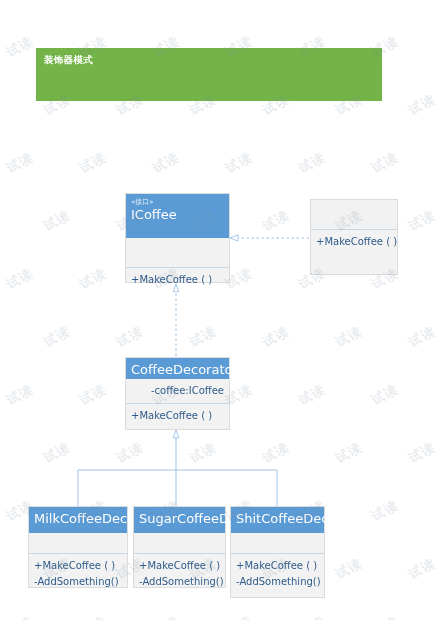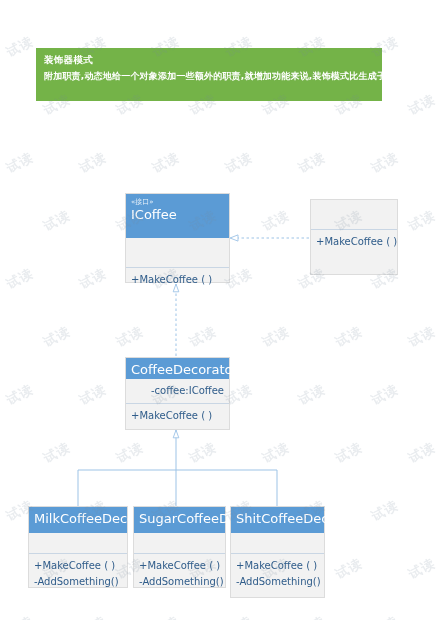--- a/index.html
+++ b/index.html
@@ -144,21 +144,20 @@
     <line x1="176" y1="470" x2="176" y2="430" stroke="#9dc3e6" stroke-width="1" marker-end="url(#hollowTriUp)"></line>
     <line x1="78" y1="470" x2="277" y2="470" stroke="#9dc3e6" stroke-width="1"></line>
     <line x1="78" y1="470" x2="78" y2="506" stroke="#9dc3e6" stroke-width="1"></line>
     <line x1="176" y1="470" x2="176" y2="506" stroke="#9dc3e6" stroke-width="1"></line>
     <line x1="277" y1="470" x2="277" y2="506" stroke="#9dc3e6" stroke-width="1"></line>
   </g>
 </svg>
 
 <div class="banner">
   <div class="banner-title">装饰器模式</div>
-  <div class="banner-desc">附加职责,动态地给一个对象添加一些额外的职责,就增加功能来说,装饰模式比生成子类更为灵活</div>
 </div>
 
 <div class="uml-box" style="left:125px; top:193px; width:105px; height:90px;">
   <div class="uml-header" style="height:44px;">
     <span class="stereotype">«接口»</span>
     <span class="class-name">ICoffee</span>
   </div>
   <div class="uml-attrs tall"></div>
   <div class="uml-ops">
     <div class="member">+MakeCoffee ( )</div>

